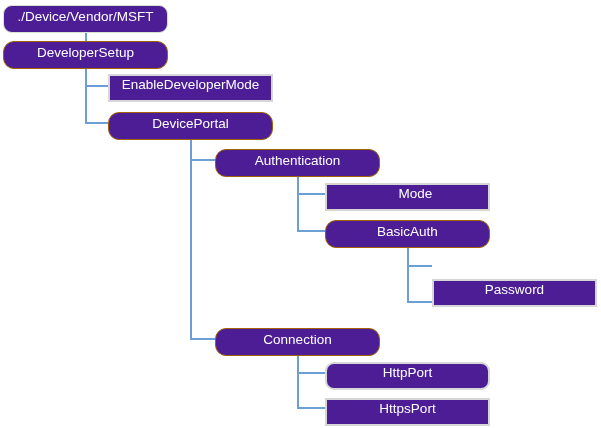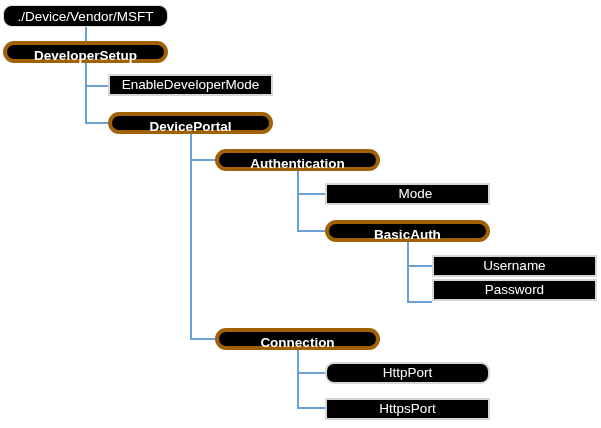--- a/index.html
+++ b/index.html
@@ -11,37 +11,36 @@
   #canvas {
     position: relative;
     width: 601px;
     height: 428px;
     background: #ffffff;
     overflow: hidden;
   }
   .node {
     position: absolute;
     width: 165px;
-    height: 22px;
-    background: #000000;
+    height: 28px;
+    background: #4c1d95;
     color: #ffffff;
     font-size: 13.5px;
     line-height: 22px;
     text-align: center;
     white-space: nowrap;
     box-sizing: border-box;
   }
   .node.root {
     border-radius: 9px;
     border: 1px solid #d9e4d0;
   }
   .node.pill {
     border-radius: 11px;
-    border: 4px solid #a16207;
-    font-weight: bold;
+    border: 1px solid #a16207;
   }
   .node.leaf {
     border-radius: 0;
     border: 2px solid #d6d6d6;
     line-height: 18px;
   }
   .connector {
     position: absolute;
     background: #6C9FD5;
   }
@@ -81,21 +80,20 @@
   <div class="node pill" style="left:108px; top:112px;">DevicePortal</div>
 
   <div class="node leaf" style="left:108px; top:74px;">EnableDeveloperMode</div>
 
   <div class="node pill" style="left:215px; top:149px;">Authentication</div>
 
   <div class="node leaf" style="left:325px; top:183px;padding-left:16px;">Mode</div>
 
   <div class="node pill" style="left:325px; top:220px;">BasicAuth</div>
 
-  <div class="node leaf" style="left:432px; top:255px;">Username</div>
 
   <div class="node leaf" style="left:432px; top:279px;">Password</div>
 
   <div class="node pill" style="left:215px; top:328px;">Connection</div>
 
   <div class="node leaf" style="left:325px; top:362px;border-radius:9px;">HttpPort</div>
 
   <div class="node leaf" style="left:325px; top:398px;">HttpsPort</div>
 
 </div>

